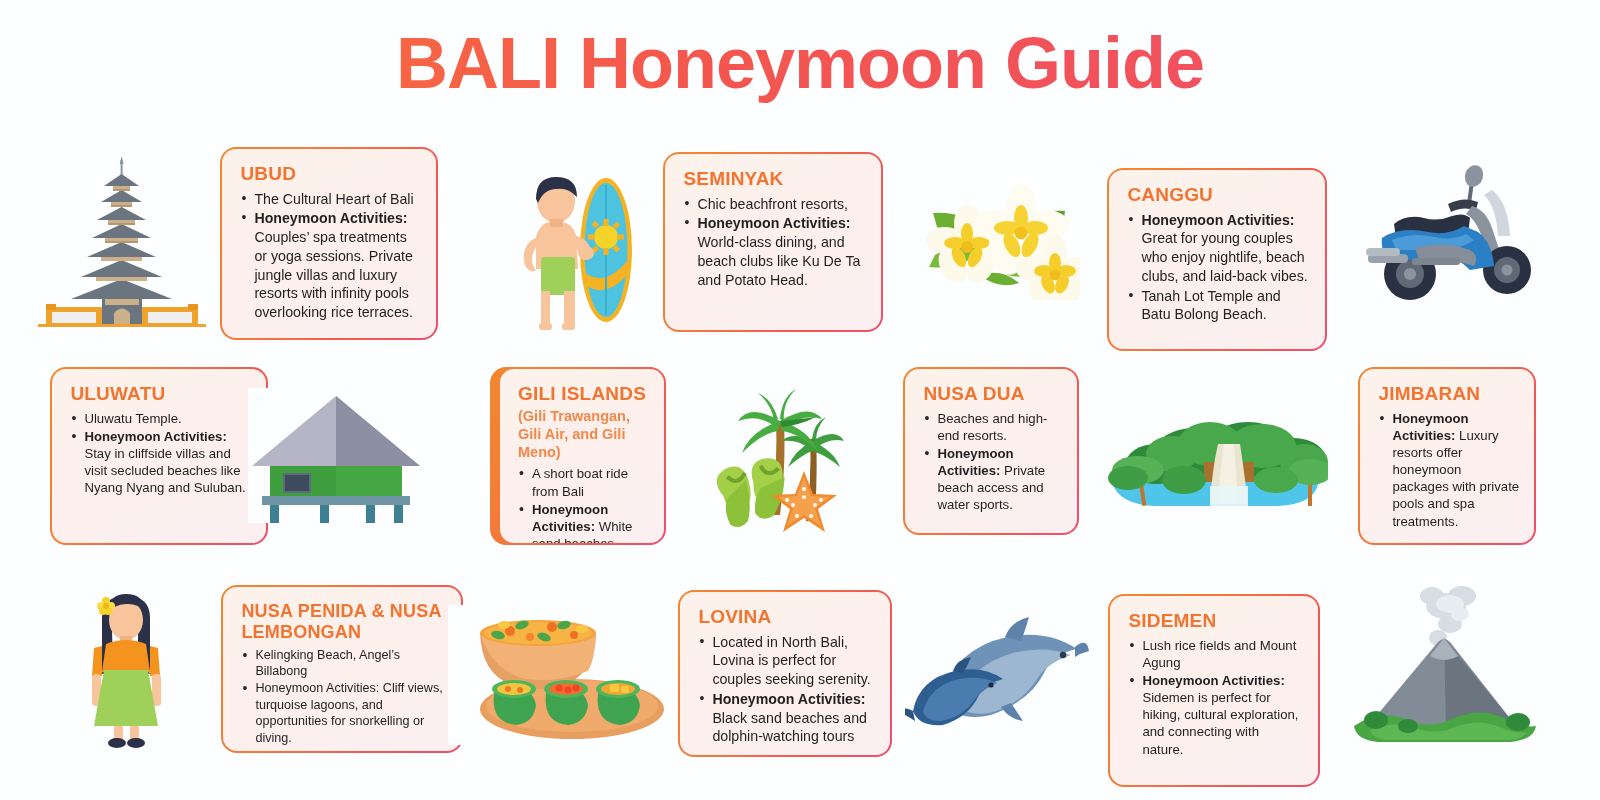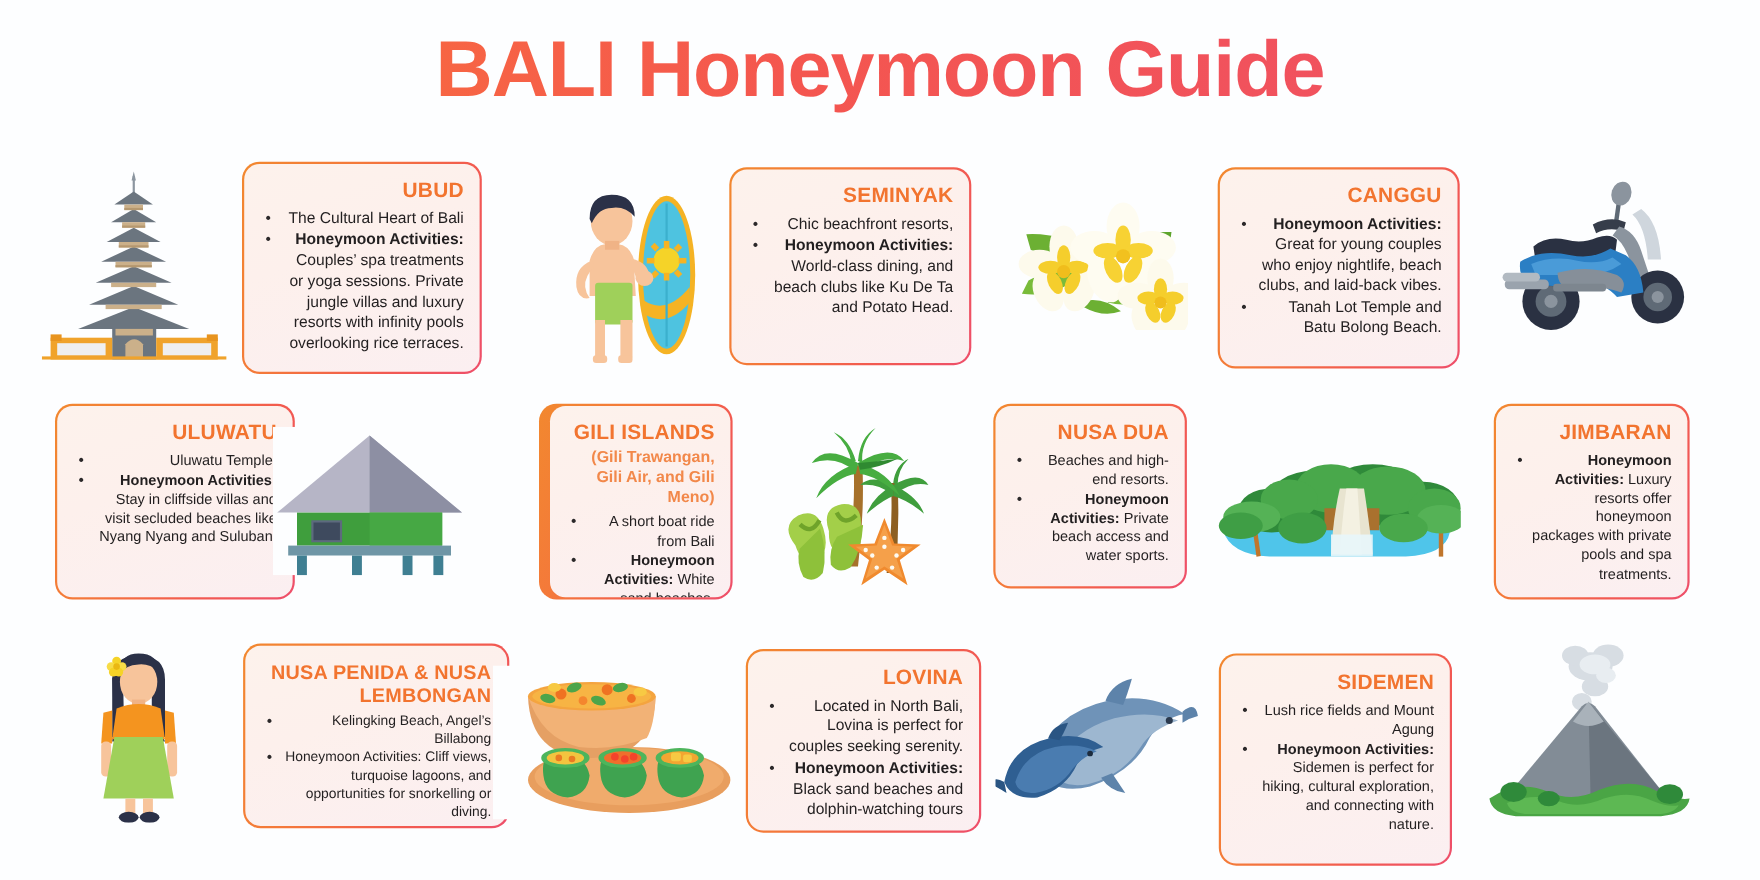--- a/index.html
+++ b/index.html
@@ -34,21 +34,20 @@
     border-radius:16px;
     padding:2.4px;
     background:linear-gradient(115deg,#f2882f 0%,#f4793a 35%,#f25a50 70%,#ee4f6b 100%);
   }
   .card-inner{
     width:100%; height:100%;
     border-radius:14px;
     background:linear-gradient(160deg,#fdf2ec 0%,#fdf0ec 40%,#fbeff1 100%);
     padding:14px 14px 12px 18px;
     overflow:hidden;
-    text-align:right;
   }
   .card-title{
     font-size:19px;
     font-weight:bold;
     color:#f2742f;
     letter-spacing:0.2px;
     line-height:1.12;
     margin-bottom:5px;
   }
   .card-title.two-line{ font-size:18px; }
@@ -253,21 +252,21 @@
           <ellipse cx="7" cy="9" rx="6" ry="10" transform="rotate(26 7 9)"></ellipse>
           <ellipse cx="-7" cy="9" rx="6" ry="10" transform="rotate(-26 -7 9)"></ellipse>
           <ellipse cx="-11" cy="-4" rx="10" ry="6"></ellipse>
         </g>
         <circle cx="0" cy="0" r="5.5" fill="#f0bd1c"></circle>
       </g>
     </g>
   </svg>
 </div>
 
-<div class="card" style="left:1107px; top:152px; width:220px; height:183px;">
+<div class="card" style="left:1107px; top:168px; width:220px; height:183px;">
   <div class="card-inner">
     <div class="card-title">CANGGU</div>
     <ul class="bullets">
       <li><b>Honeymoon Activities:</b> <span>Great for young couples who enjoy nightlife, beach clubs, and laid-back vibes.</span></li>
       <li><span>Tanah Lot Temple and Batu Bolong Beach.</span></li>
     </ul>
   </div>
 </div>
 
 <div class="illu" style="left:1352px; top:162px; width:182px; height:145px;">

